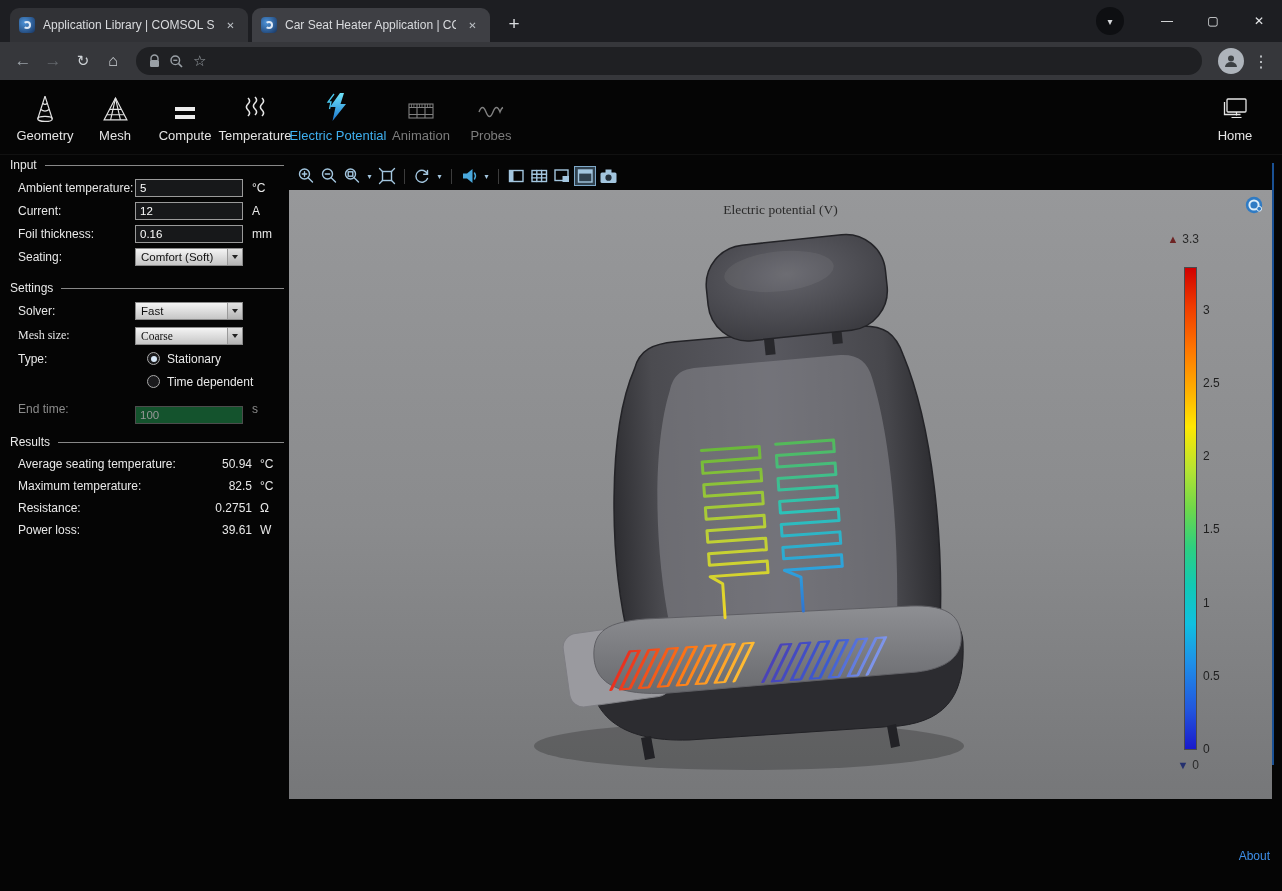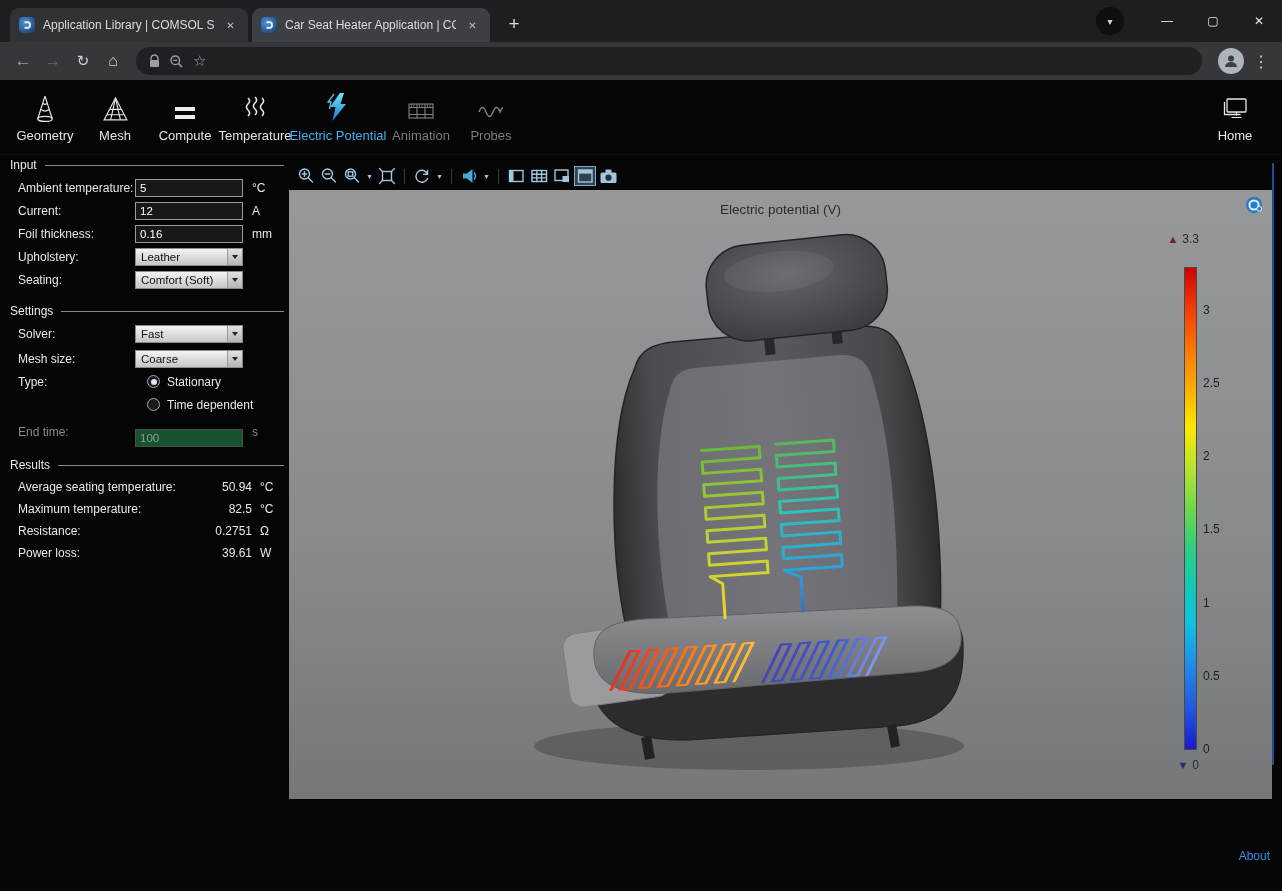--- a/index.html
+++ b/index.html
@@ -86,21 +86,21 @@
   .gtoolbar { position:absolute; top:10px; left:7px; height:22px; display:flex; align-items:center; gap:1px; }
   .gbtn { width:22px; height:20px; display:flex; align-items:center; justify-content:center; }
   .gbtn svg { stroke:#a3c6df; fill:none; stroke-width:1.4; stroke-linecap:round; }
   .gbtn.selected { background:#31424f; box-shadow:0 0 0 1px #7fa9c9 inset; }
   .gdrop { width:11px; text-align:center; font-size:8px; color:#a3c6df; }
   .gsep { width:1px; height:15px; background:#3c3c3c; margin:0 5px; }
 
   .plot { position:absolute; left:1px; top:35px; width:983px; height:609px;
           background:linear-gradient(180deg,#97989a 0%, #8a8b8d 55%, #767779 100%); }
   .plot-title { position:absolute; top:12px; left:0; width:100%; text-align:center;
-                font-size:13.5px; color:#2b2b2b; }
+                font-size:13.5px; color:#2b2b2b;font-family:Liberation Serif, serif; }
   .plot-logo { position:absolute; top:5px; right:8px; }
   .colorbar { position:absolute; left:895px; top:77px; width:13px; height:483px; border:1px solid #4a4a4e;
     background:linear-gradient(180deg,
       #d10000 0%, #f03b00 8%, #ff7700 17%, #ffb300 26%, #ffe800 33%,
       #b5e332 42%, #6fd84a 50%, #2ecf7f 58%, #12c9b4 66%, #0fc0e0 74%,
       #1e90e8 82%, #2255dd 92%, #1a1acc 100%); }
   .cbt { position:absolute; left:914px; width:34px; font-size:12px; color:#1f1f1f; }
   .cb-mark { position:absolute; left:868px; width:42px; text-align:right; font-size:12px; color:#2a2a2a;
              white-space:nowrap; }
   .tri-max { color:#6e2424; font-size:11px; margin-right:4px; }
@@ -280,29 +280,20 @@
       <span class="flabel">Current:</span>
       <input class="tfield" value="12" style="">
       <span class="funit">A</span>
     </div>
     <div class="frow">
       <span class="flabel">Foil thickness:</span>
       <input class="tfield" value="0.16" style="">
       <span class="funit">mm</span>
     </div>
     <div class="frow">
-      <span class="flabel">Upholstery:</span>
-      <div class="select">
-        <span class="sel-text">Leather</span>
-        <span class="sel-btn">
-            <span class="sel-tri"></span>
-          </span>
-      </div>
-    </div>
-    <div class="frow">
       <span class="flabel">Seating:</span>
       <div class="select">
         <span class="sel-text">Comfort (Soft)</span>
         <span class="sel-btn">
             <span class="sel-tri"></span>
           </span>
       </div>
     </div>
 
     <div class="shead" style="margin-top:12px;">
@@ -311,21 +302,21 @@
     </div>
     <div class="frow">
       <span class="flabel">Solver:</span>
       <div class="select">
         <span class="sel-text">Fast</span>
         <span class="sel-btn">
             <span class="sel-tri"></span>
           </span>
       </div>
     </div>
-    <div class="frow" style="margin-top:2px;">
+    <div class="frow" style="margin-top:2px;font-family:Liberation Serif, serif;">
       <span class="flabel">Mesh size:</span>
       <div class="select">
         <span class="sel-text">Coarse</span>
         <span class="sel-btn">
             <span class="sel-tri"></span>
           </span>
       </div>
     </div>
     <div class="frow" style="">
       <span class="flabel">Type:</span>

